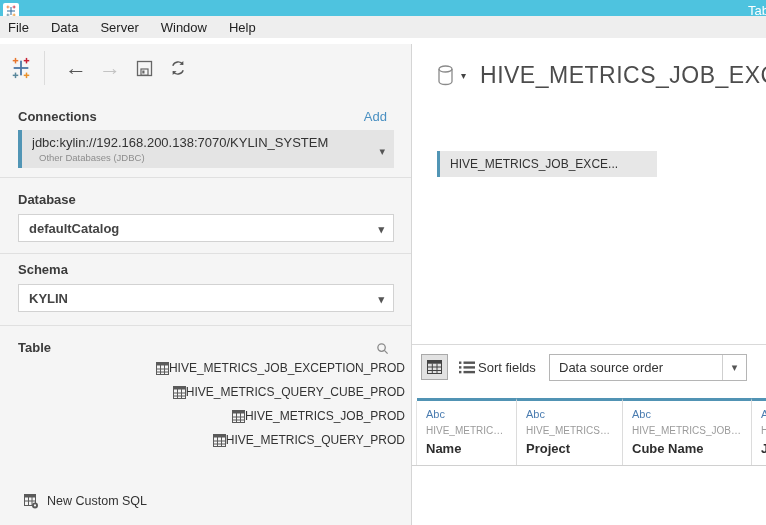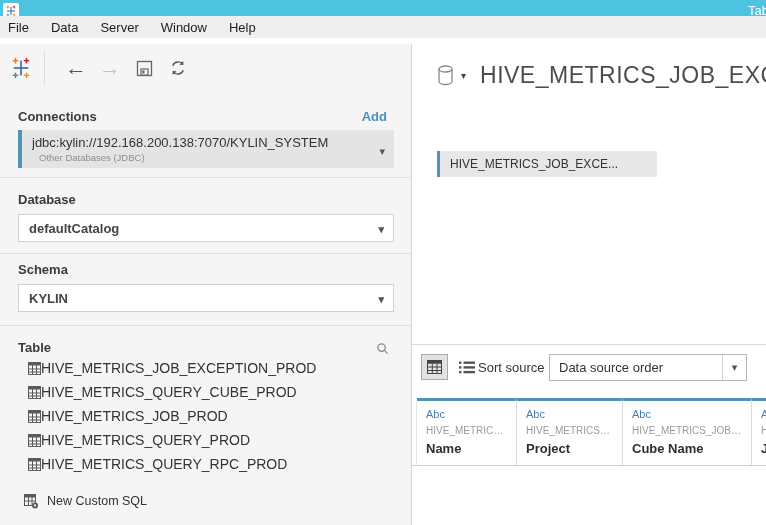--- a/index.html
+++ b/index.html
@@ -44,21 +44,21 @@
   .tb-logo { margin-left:10px; margin-right:12px; }
   .tb-sep { width:1px; height:34px; background:#dcdcdc; margin-right:14px; }
   .tb-btn { width:34px; height:30px; display:flex; align-items:center; justify-content:center; }
   .arrow-glyph { font-size:22px; line-height:22px; color:#555; }
   .arrow-glyph.disabled { color:#c3c3c3; }
   .section-label { font-size:13px; font-weight:bold; color:#3b3b3b; }
   .connections-row {
     position:absolute; left:18px; right:24px; top:64px; height:16px;
     display:flex; justify-content:space-between; align-items:center;
   }
-  .add-link { font-size:13px; color:#4a90c2; cursor:pointer; font-weight:bold; }
+  .add-link { font-size:13px; color:#4a90c2; cursor:pointer; font-weight:normal; }
   .connection-card {
     position:absolute; left:18px; top:86px; width:376px; height:38px;
     background:#e4e4e4; border-left:4px solid #5195b5;
     padding:5px 26px 16px 10px; overflow:hidden;
   }
   .connection-name { font-size:13px; color:#333; white-space:nowrap; overflow:hidden; }
   .connection-sub { font-size:9.5px; color:#8d8d8d; margin-top:2px; margin-left:7px; white-space:nowrap; }
   .card-caret { position:absolute; right:9px; top:15px; color:#555; font-size:11px; }
   .hdivider { position:absolute; left:0; width:411px; height:1px; background:#e0e0e0; }
   .db-label { position:absolute; left:18px; top:148px; }
@@ -72,21 +72,21 @@
     font-size:13px; color:#444;font-weight:bold;
   }
   .select-caret { position:absolute; right:9px; top:8px; color:#555; font-size:11px; }
   .table-row-hdr {
     position:absolute; left:18px; right:22px; top:295px; height:16px;
     display:flex; justify-content:space-between; align-items:flex-end;
   }
   .table-list { position:absolute; left:28px; top:312px; right:6px; }
   .table-item {
     height:24px; display:flex; align-items:center; 
-    font-size:14px; color:#333; white-space:nowrap; cursor:default;
+    font-size:12px; color:#333; white-space:nowrap; cursor:default;justify-content:flex-end;
   }
   .custom-sql {
     position:absolute; left:24px; top:445px; height:24px;
     display:flex; align-items:center; gap:8px;
     font-size:12.5px; color:#333; cursor:default;
   }
   
   .main { position:absolute; left:412px; top:44px; width:354px; height:481px; background:#ffffff; }
   .ds-title-row { position:absolute; left:25px; top:18px; display:flex; align-items:center; gap:6px; }
   .ds-title {
@@ -298,31 +298,20 @@
       <svg width="13" height="13" viewBox="0 0 13 13">
           <rect x="0.5" y="0.5" width="12" height="12" fill="none" stroke="#5a5a5a"></rect>
           <rect x="0.5" y="0.5" width="12" height="3" fill="#5a5a5a"></rect>
           <line x1="4.5" y1="3" x2="4.5" y2="13" stroke="#5a5a5a"></line>
           <line x1="8.5" y1="3" x2="8.5" y2="13" stroke="#5a5a5a"></line>
           <line x1="0" y1="7" x2="13" y2="7" stroke="#5a5a5a"></line>
           <line x1="0" y1="10" x2="13" y2="10" stroke="#5a5a5a"></line>
         </svg>
       <span>HIVE_METRICS_QUERY_PROD</span>
     </div>
-    <div class="table-item">
-      <svg width="13" height="13" viewBox="0 0 13 13">
-          <rect x="0.5" y="0.5" width="12" height="12" fill="none" stroke="#5a5a5a"></rect>
-          <rect x="0.5" y="0.5" width="12" height="3" fill="#5a5a5a"></rect>
-          <line x1="4.5" y1="3" x2="4.5" y2="13" stroke="#5a5a5a"></line>
-          <line x1="8.5" y1="3" x2="8.5" y2="13" stroke="#5a5a5a"></line>
-          <line x1="0" y1="7" x2="13" y2="7" stroke="#5a5a5a"></line>
-          <line x1="0" y1="10" x2="13" y2="10" stroke="#5a5a5a"></line>
-        </svg>
-      <span>HIVE_METRICS_QUERY_RPC_PROD</span>
-    </div>
   </div>
 
   <div class="custom-sql">
     <svg width="15" height="15" viewBox="0 0 15 15">
       <rect x="0.5" y="0.5" width="11" height="11" fill="none" stroke="#5a5a5a"></rect>
       <rect x="0.5" y="0.5" width="11" height="3" fill="#5a5a5a"></rect>
       <line x1="4.5" y1="3" x2="4.5" y2="11.5" stroke="#5a5a5a"></line>
       <line x1="8" y1="3" x2="8" y2="11.5" stroke="#5a5a5a"></line>
       <line x1="0.5" y1="7" x2="11.5" y2="7" stroke="#5a5a5a"></line>
       <circle cx="11" cy="11.4" r="3" fill="#5a5a5a"></circle>
@@ -363,21 +352,21 @@
     <div class="list-view-btn">
       <svg width="16" height="13" viewBox="0 0 16 13">
         <rect x="0" y="0.5" width="2.4" height="2.4" fill="#555"></rect>
           <rect x="4.5" y="0.5" width="11.5" height="2.4" fill="#555"></rect>
         <rect x="0" y="5.2" width="2.4" height="2.4" fill="#555"></rect>
           <rect x="4.5" y="5.2" width="11.5" height="2.4" fill="#555"></rect>
         <rect x="0" y="9.9" width="2.4" height="2.4" fill="#555"></rect>
           <rect x="4.5" y="9.9" width="11.5" height="2.4" fill="#555"></rect>
       </svg>
     </div>
-    <span class="sort-fields-label">Sort source</span>
+    <span class="sort-fields-label">Sort fields</span>
     <div class="sort-select">
       <span>Data source order</span>
       <span class="sort-caret-box">▾</span>
     </div>
   </div>
 
   <div class="grid-area">
     <div class="grid-gutter"></div>
     <div class="grid-col" style="left:5px; width:100px;">
       <div class="col-type">Abc</div>

